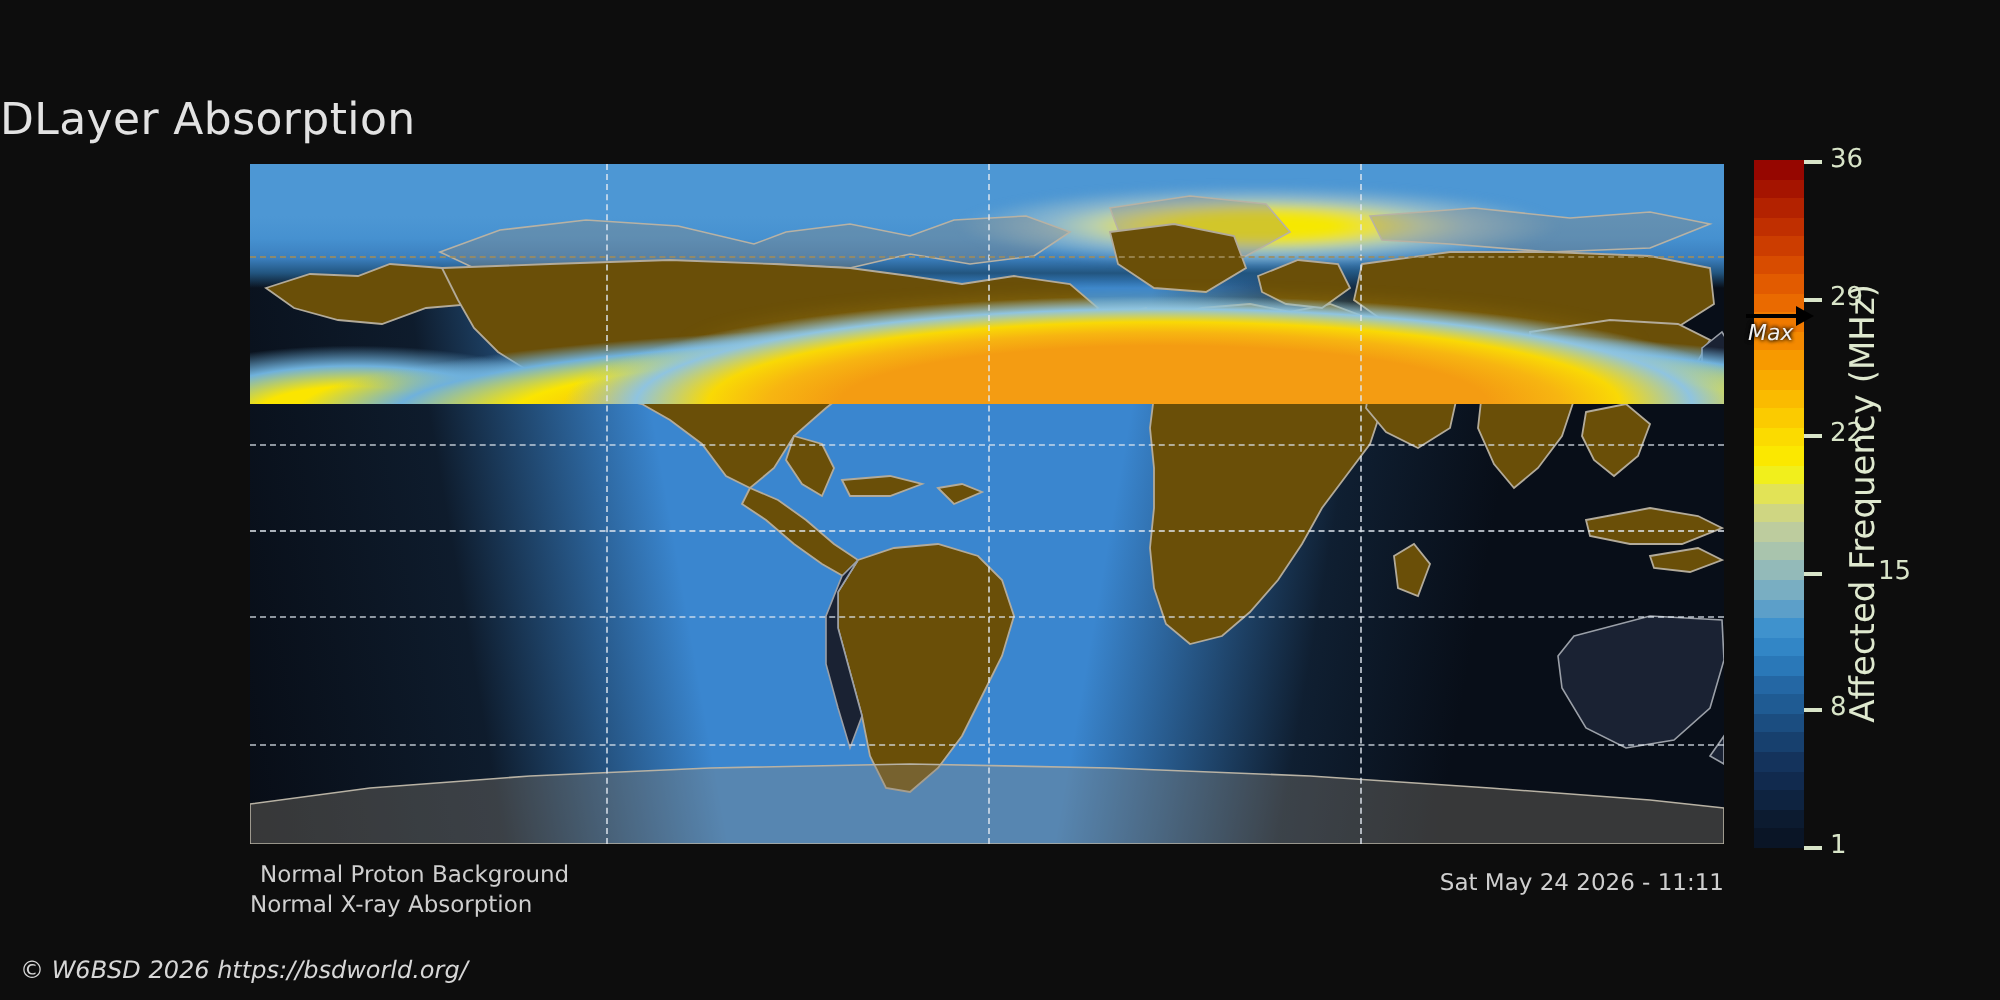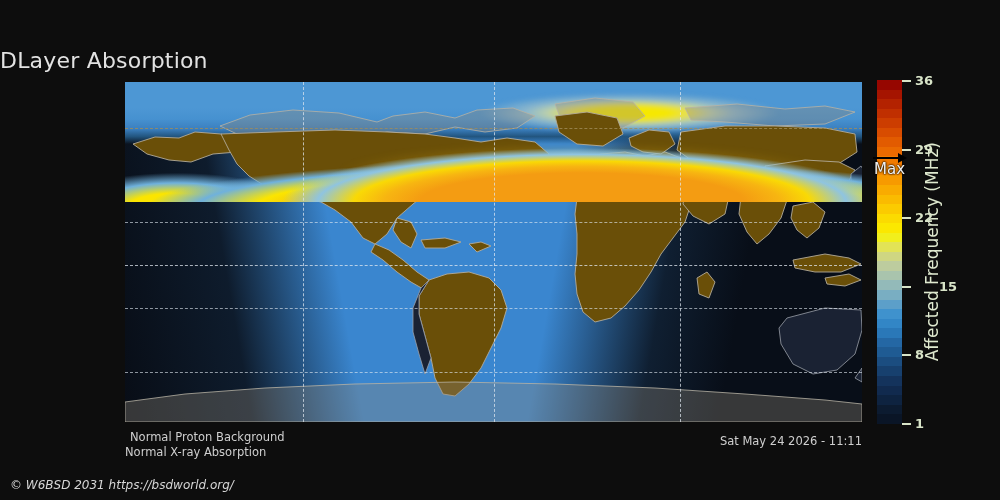--- a/index.html
+++ b/index.html
@@ -80,31 +80,31 @@
   .grid-v{top:0;height:100%;width:0;border-left:1px dashed rgba(225,232,240,.72);}
   .grid-h{left:0;width:100%;height:0;border-top:1px dashed rgba(225,232,240,.62);}
   .grid-h.equator{border-top:1px dashed rgba(225,232,240,.75);}
   .grid-h.aurora{border-top:1px dashed rgba(160,140,90,.8);}
 
   
   #colorbar-panel{position:absolute;left:877px;top:80px;width:25px;height:344px;}
   .cb-seg{width:100%;}
   .cb-tick{position:absolute;left:25px;height:0;width:9px;border-top:2px solid #d8e4c8;}
   .cb-ticklabel{position:absolute;left:38px;font-size:13px;color:#d8e4c8;
-      transform:translateY(-50%);white-space:nowrap;font-weight:bold;}
+      transform:translateY(-50%);white-space:nowrap;}
   #cb-axis-label{position:absolute;left:920px;top:80px;height:344px;width:24px;
       display:flex;align-items:center;justify-content:center;}
   #cb-axis-label span{writing-mode:vertical-rl;transform:rotate(180deg);
       font-size:17px;color:#dfe9cf;white-space:nowrap;}
   #max-marker{position:absolute;left:877px;top:158px;width:34px;height:0;}
   #max-marker .arrow-line{position:absolute;left:-4px;top:-1px;width:27px;height:2px;background:#000;}
   #max-marker .arrow-head{position:absolute;left:21px;top:-5px;width:0;height:0;
       border-top:5px solid transparent;border-bottom:5px solid transparent;border-left:9px solid #000;}
-  #max-marker .max-label{position:absolute;left:-3px;top:2px;font-size:15px;color:#f0f0f0;
-      text-shadow:0 0 2px #000,0 0 2px #000;}
+  #max-marker .max-label{position:absolute;left:-3px;top:2px;font-size:11px;color:#f0f0f0;
+      text-shadow:0 0 2px #000,0 0 2px #000;font-style:italic;}
 
   
   .note{position:absolute;font-size:11.5px;color:#cfcfcf;white-space:nowrap;}
   #note-proton{left:130px;top:430px;}
   #note-xray{left:125px;top:445px;}
   #timestamp{position:absolute;right:138px;top:434px;font-size:11.5px;color:#cfcfcf;white-space:nowrap;}
   #copyright{position:absolute;left:10px;top:478px;font-size:12px;font-style:italic;color:#d7d7d7;white-space:nowrap;}
 </style>
 </head>
 <body>
@@ -245,13 +245,13 @@
 </div>
 <div id="max-marker">
   <div class="arrow-line"></div>
   <div class="arrow-head"></div>
   <div class="max-label">Max</div>
 </div>
 
 <div class="note" id="note-proton">Normal Proton Background</div>
 <div class="note" id="note-xray">Normal X-ray Absorption</div>
 <div id="timestamp">Sat May 24 2026 - 11:11</div>
-<div id="copyright">© W6BSD 2031 https://bsdworld.org/</div>
+<div id="copyright">© W6BSD 2026 https://bsdworld.org/</div>
 
 </body></html>

